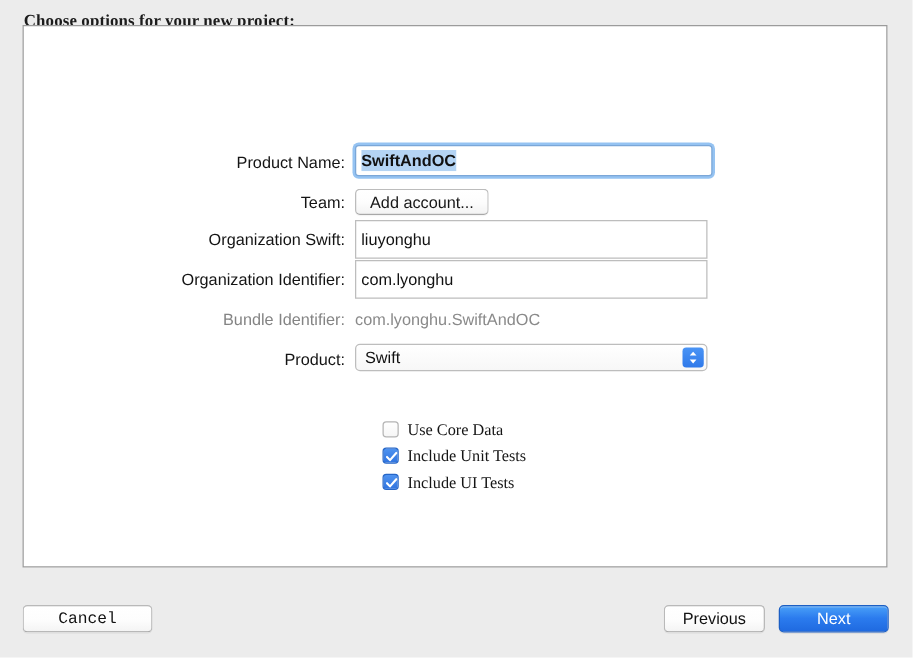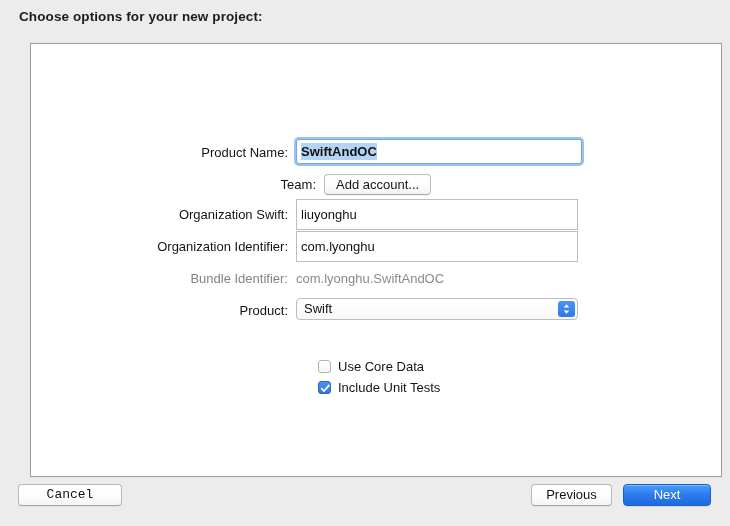--- a/index.html
+++ b/index.html
@@ -20,49 +20,49 @@
 
   
   .prompt {
     position: absolute;
     left: 19px;
     top: 9px;
     font-size: 13.5px;
     font-weight: 700;
     color: #1c1c1c;
     letter-spacing: 0.1px;
+    font-family: Liberation Serif, serif;
   }
 
   
   .panel {
     position: absolute;
     left: 18px;
-    top: 43px;
+    top: 20px;
     width: 692px;
     height: 434px;
     background: #ffffff;
     border: 1px solid #9b9b9b;
     box-sizing: border-box;
-    margin-left: 12px;
   }
 
   
   .form {
     position: absolute;
     left: 0;
     top: 97px;
     width: 692px;
   }
   .row {
     display: flex;
     align-items: center;
     height: 23px;
     margin-bottom: 9px;
   }
-  .row.tight { margin-bottom: 7px; padding-left: 28px; }
+  .row.tight { margin-bottom: 7px; }
   .label {
     width: 265px;
     text-align: right;
     padding-right: 8px;
     font-size: 13px;
     color: #141414;
     white-space: nowrap;
     box-sizing: border-box;
   }
   .label.dim { color: #848484; }
@@ -170,20 +170,21 @@
     align-items: center;
     justify-content: center;
   }
   .parrows svg { display: block; }
 
   
   .checks {
     position: absolute;
     left: 287px;
     top: 313px;
+    font-family: Liberation Serif, serif;
   }
   .checkrow {
     display: flex;
     align-items: center;
     height: 19px;
     margin-bottom: 2px;
   }
   .cbox {
     width: 13px;
     height: 13px;
@@ -307,20 +308,28 @@
 
     <div class="checkrow">
       <span class="cbox on">
         <svg width="11" height="11" viewBox="0 0 11 11" aria-hidden="true">
           <path d="M1.6 5.6 L4.0 8.1 L9.0 2.4" stroke="#ffffff" stroke-width="1.7" fill="none" stroke-linecap="round" stroke-linejoin="round"></path>
         </svg>
       </span>
       <span class="checklabel">Include Unit Tests</span>
     </div>
 
+    <div class="checkrow">
+      <span class="cbox on">
+        <svg width="11" height="11" viewBox="0 0 11 11" aria-hidden="true">
+          <path d="M1.6 5.6 L4.0 8.1 L9.0 2.4" stroke="#ffffff" stroke-width="1.7" fill="none" stroke-linecap="round" stroke-linejoin="round"></path>
+        </svg>
+      </span>
+      <span class="checklabel">Include UI Tests</span>
+    </div>
 
   </div>
 
 </div>
 
 <div class="footer-btn btn-white" id="cancel-button">Cancel</div>
 <div class="footer-btn btn-white" id="previous-button">Previous</div>
 <div class="footer-btn btn-blue" id="next-button">Next</div>
 
 </body></html>

